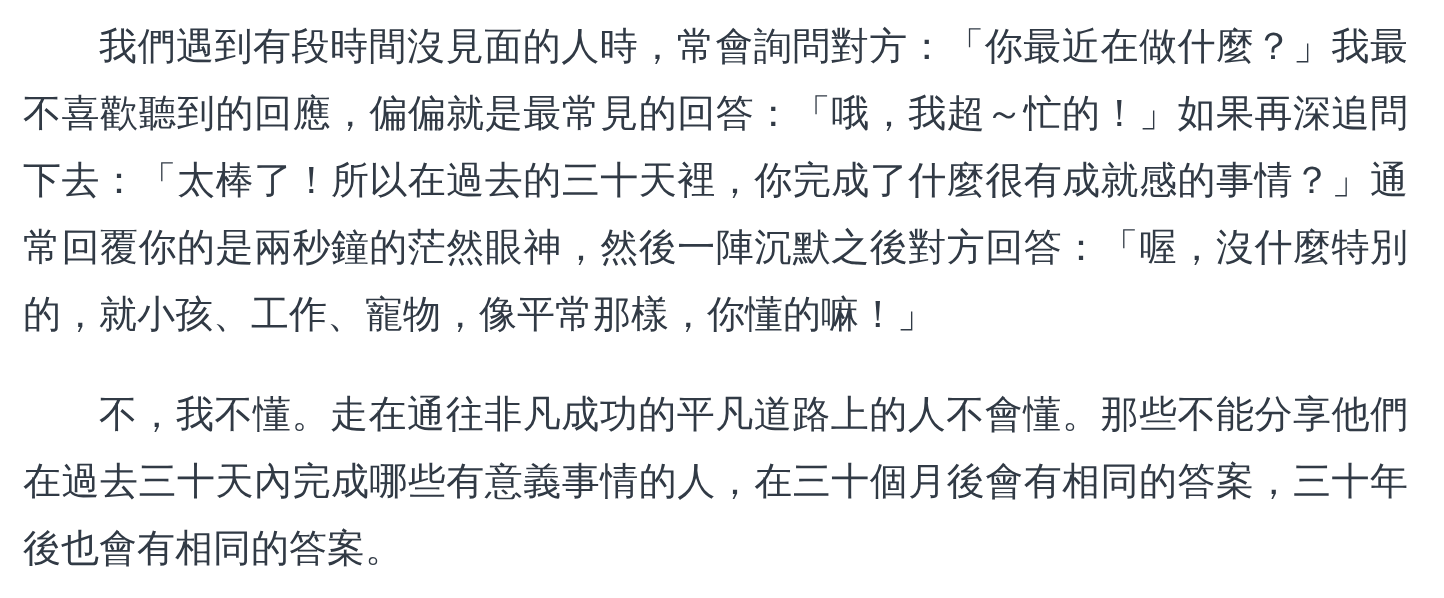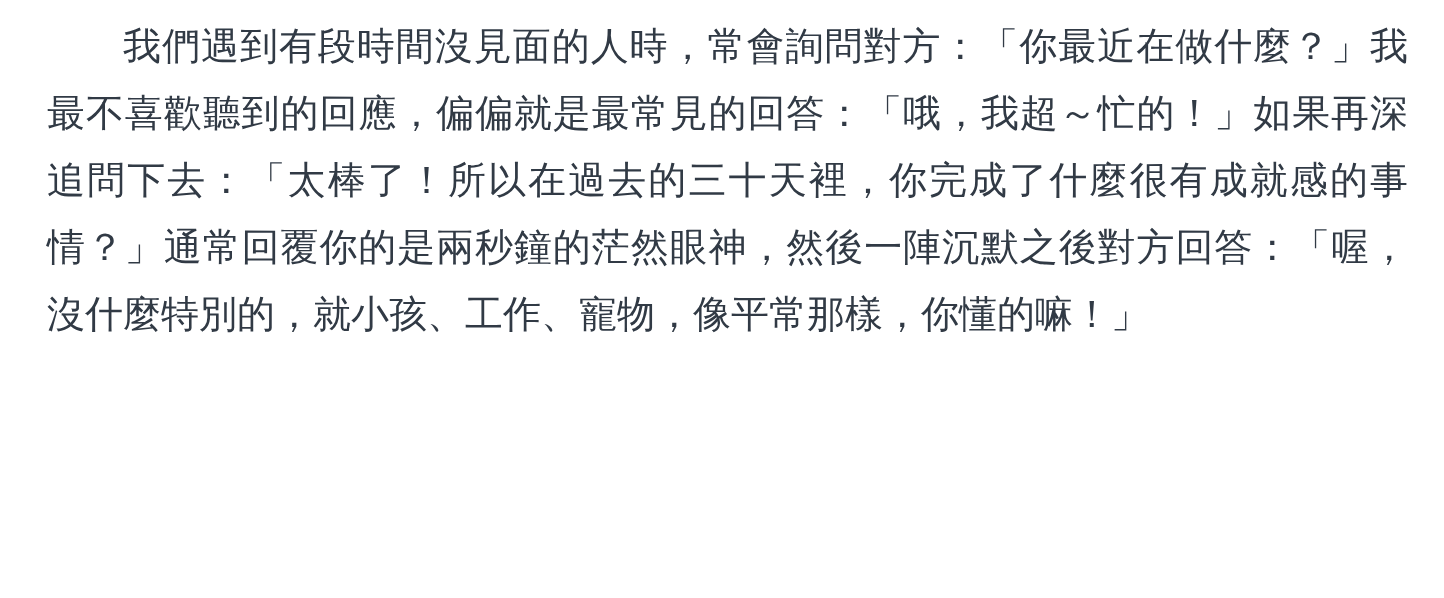--- a/index.html
+++ b/index.html
@@ -9,33 +9,34 @@
   html, body {
     margin: 0;
     padding: 0;
     background: var(--bg-color);
   }
   .reader-page {
     box-sizing: border-box;
     width: 1444px;
     height: 598px;
     background: var(--bg-color);
-    padding: 13px 36px 0 47px;
+    padding: 13px 36px 0 23px;
     overflow: hidden;
     font-family: "Liberation Sans", "DejaVu Sans", sans-serif;
     font-size: 38px;
     line-height: 67px;
     color: var(--text-color);
     text-align: justify;
     letter-spacing: 0;
   }
   .reader-page p.body-paragraph {
     margin: 0 0 33px 0;
     text-indent: 2em;
     word-break: normal;
   }
 </style>
 </head>
 <body>
 
 <div class="reader-page">
   <p class="body-paragraph">我們遇到有段時間沒見面的人時，常會詢問對方：「你最近在做什麼？」我最不喜歡聽到的回應，偏偏就是最常見的回答：「哦，我超～忙的！」如果再深追問下去：「太棒了！所以在過去的三十天裡，你完成了什麼很有成就感的事情？」通常回覆你的是兩秒鐘的茫然眼神，然後一陣沉默之後對方回答：「喔，沒什麼特別的，就小孩、工作、寵物，像平常那樣，你懂的嘛！」</p>
+  <p class="body-paragraph">不，我不懂。走在通往非凡成功的平凡道路上的人不會懂。那些不能分享他們在過去三十天內完成哪些有意義事情的人，在三十個月後會有相同的答案，三十年後也會有相同的答案。</p>
 </div>
 
 </body></html>

